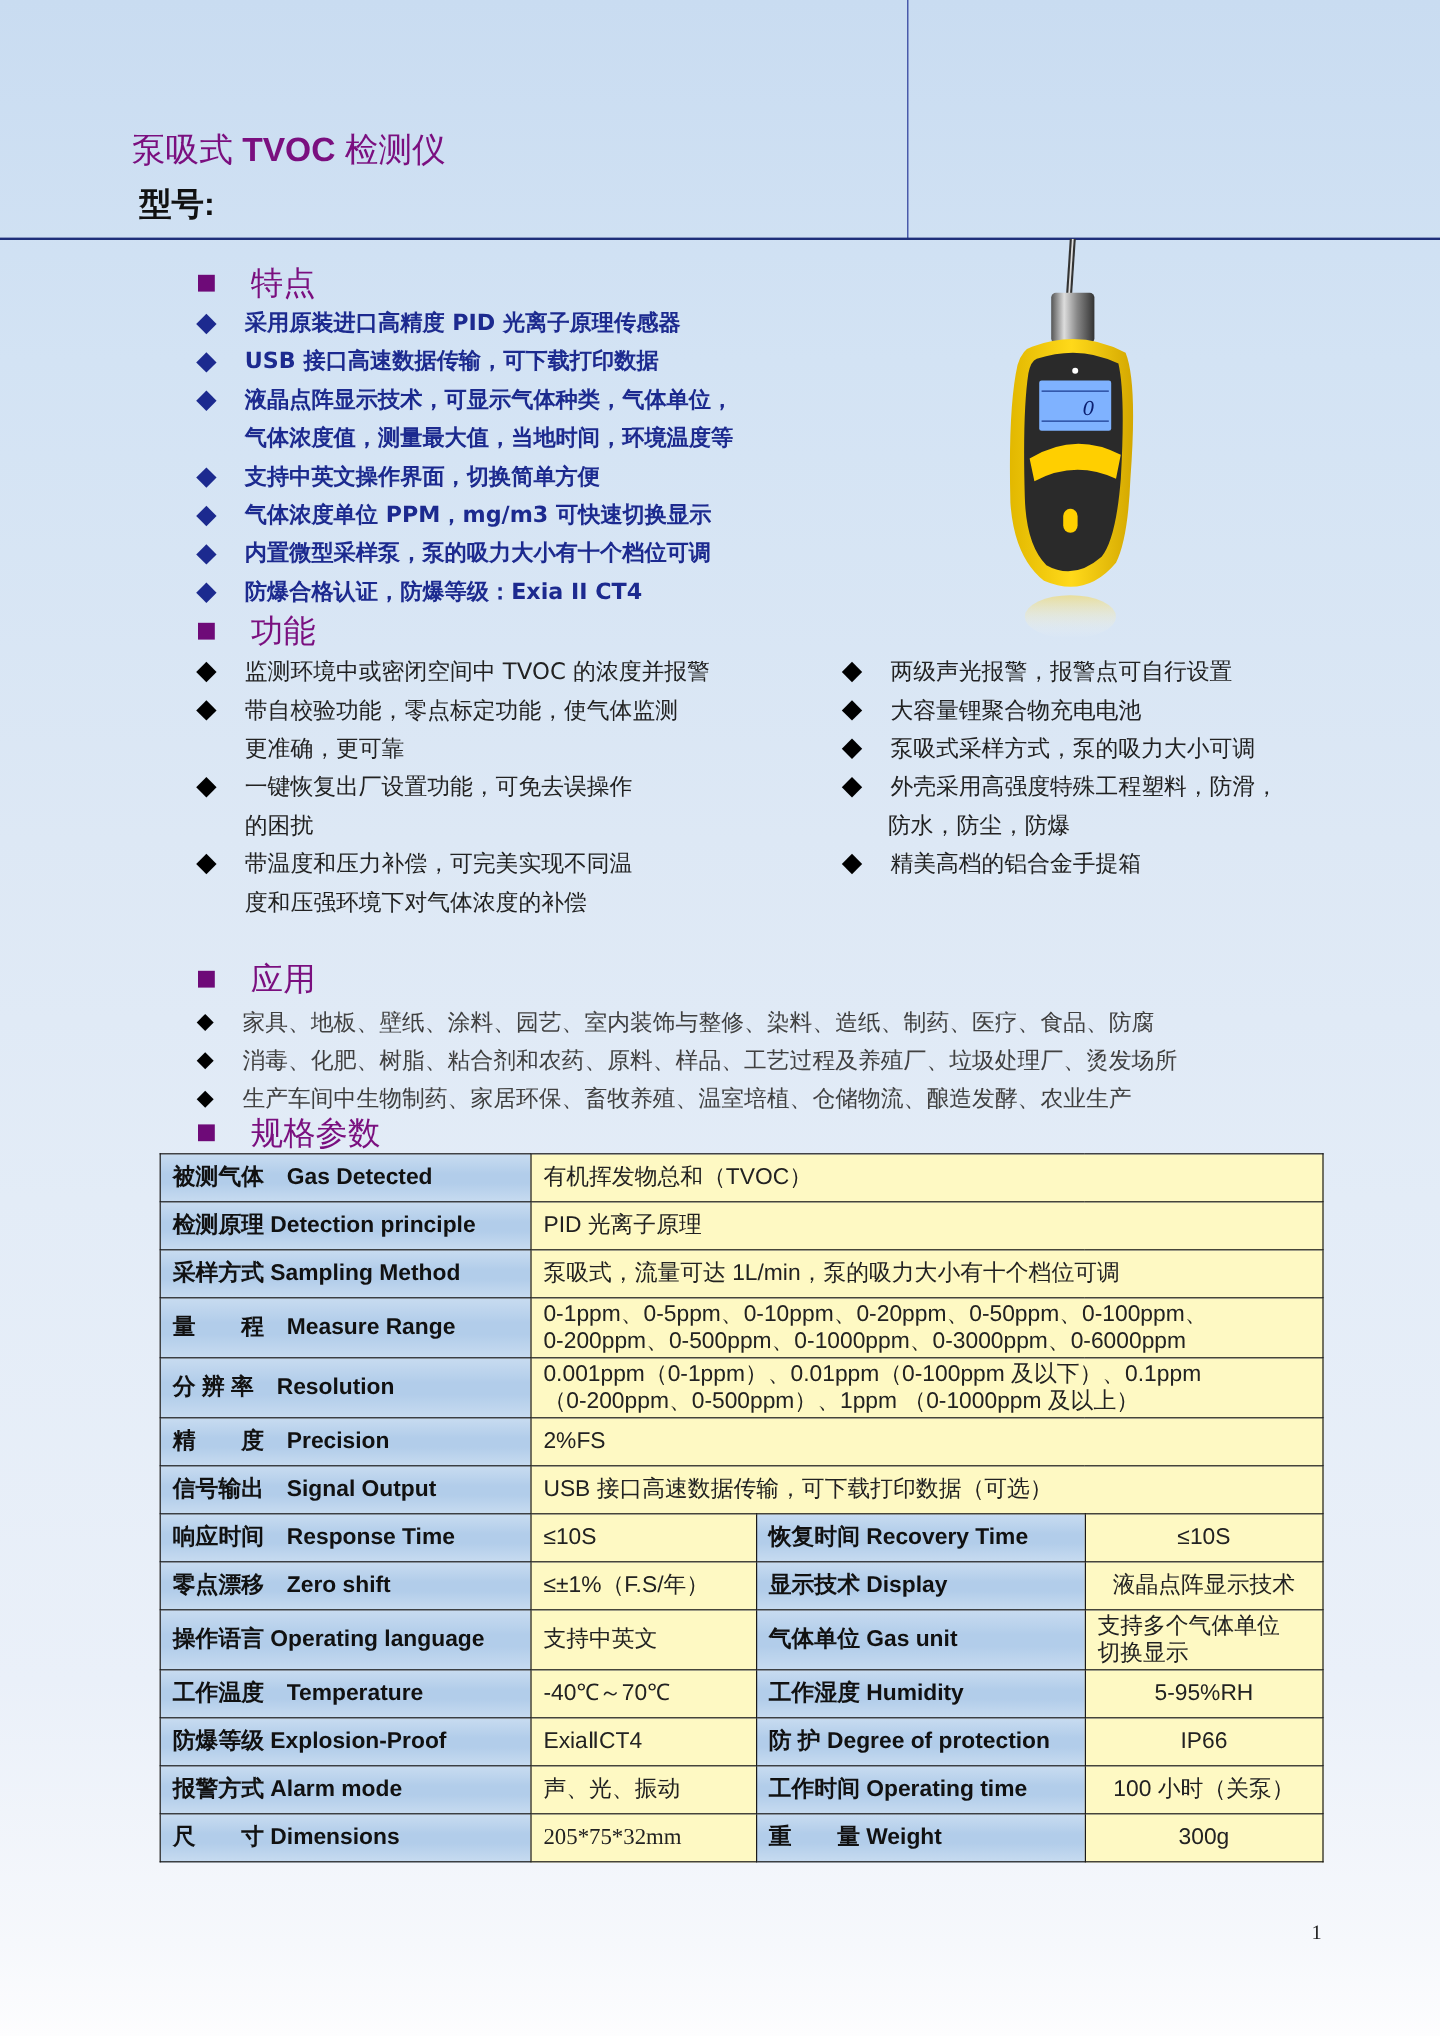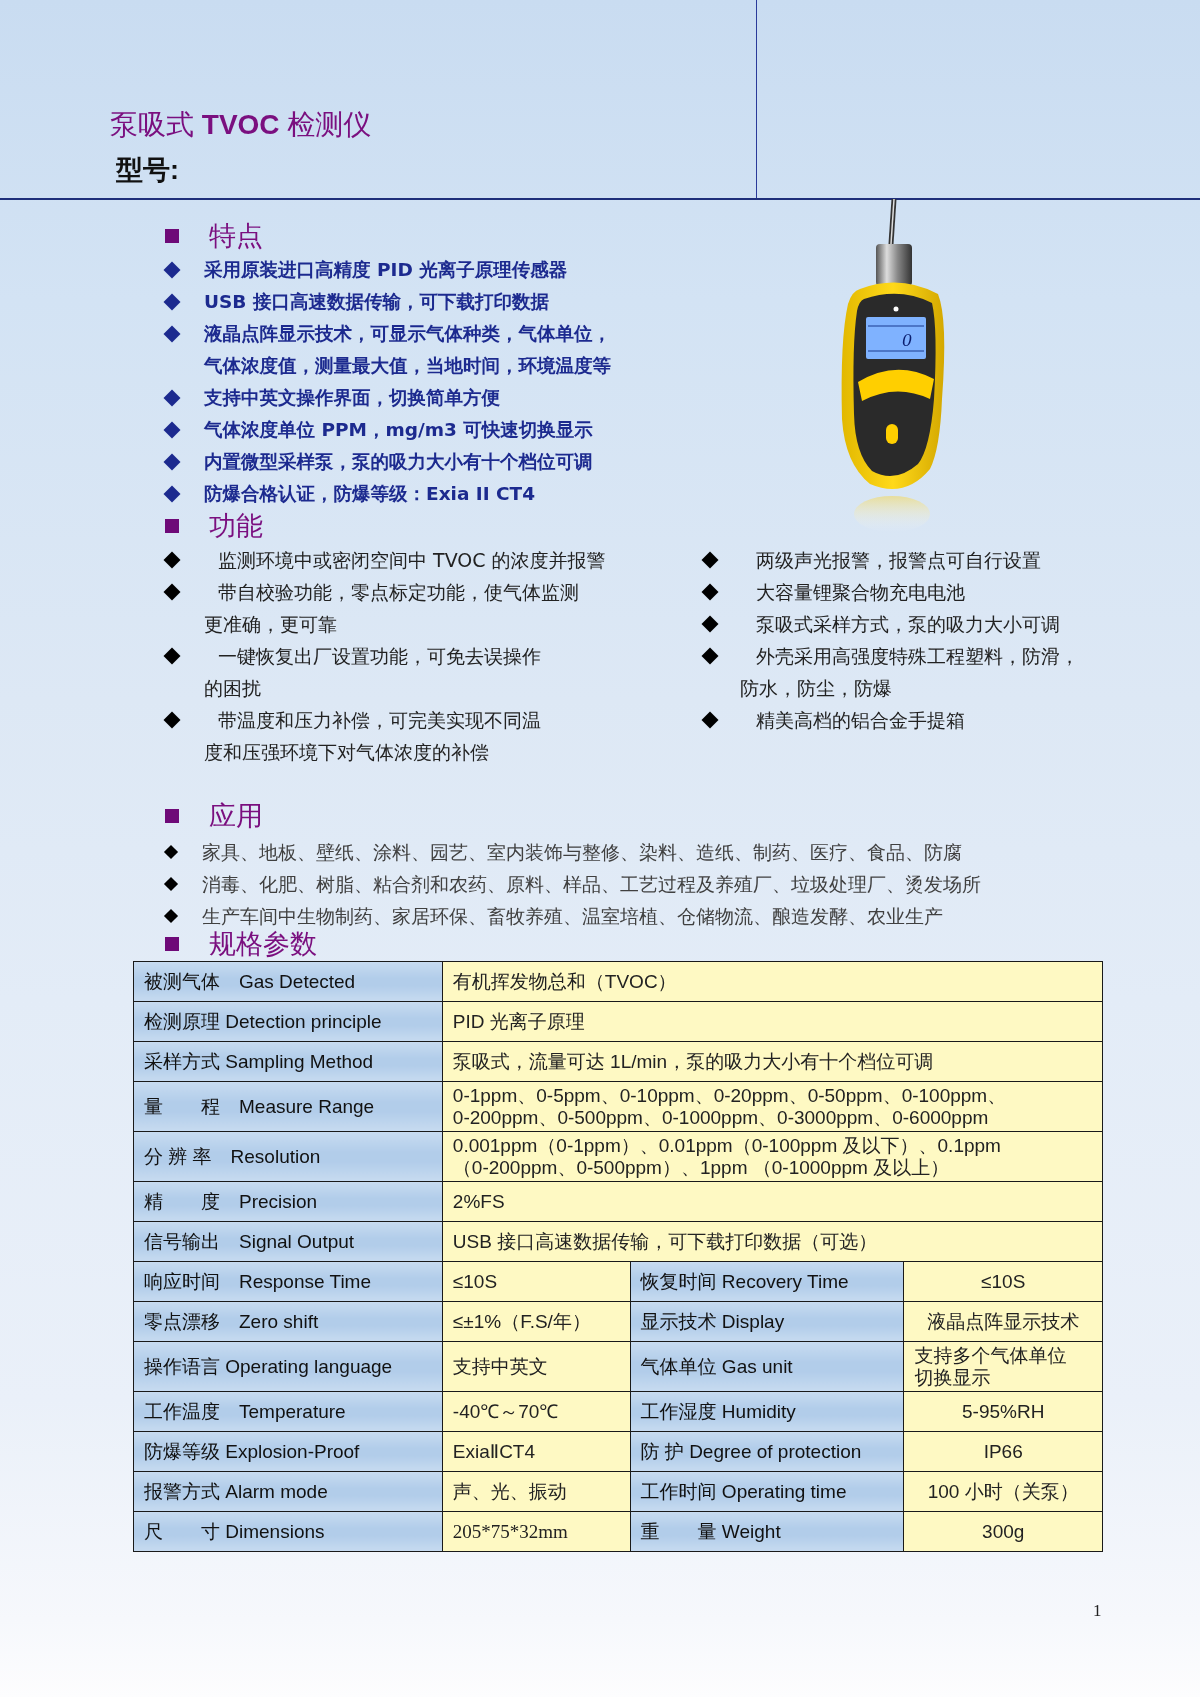--- a/index.html
+++ b/index.html
@@ -51,21 +51,21 @@
     margin: 0 26px 0 4px; flex: 0 0 auto;
   }
   .diam.blue { background: #1c2a8f; }
   .diam.black { background: #000; }
   .feat .cont { padding-left: 42px; }
   .func {
     position: absolute;
     font-size: 19px; color: #222; line-height: 32px;
     font-family: "DejaVu Sans", sans-serif;
   }
-  .func .row { display: flex; align-items: center; height: 32px; gap: 14px; }
+  .func .row { display: flex; align-items: center; height: 32px; }
   .func .cont { padding-left: 42px; }
   .apps {
     position: absolute; left: 160px; top: 836px;
     font-size: 19px; color: #404040; line-height: 32px;
     font-family: "DejaVu Sans", sans-serif;
   }
   .apps .row { display: flex; align-items: center; height: 32px; }
   .apps .diam { width: 10px; height: 10px; margin: 0 26px 0 6px; }
 
   
@@ -76,21 +76,21 @@
     font-size: 19px; color: #111;
   }
   .spec td {
     border: 1.5px solid #1a1a1a;
     padding: 0 10px;
     vertical-align: middle;
     line-height: 22px;
   }
   .spec td.lbl {
     background: linear-gradient(to bottom, #c7dbf0 0%, #b2cdea 40%, #b2cdea 60%, #c7dbf0 100%);
-    font-weight: normal; white-space: nowrap;
+    font-weight: bold; white-space: nowrap;
   }
   .spec td.val { background: #fef9c3; color: #222; }
   .spec td.center { text-align: center; }
   .spec td.serif { font-family: "Liberation Serif", serif; }
   .page-num {
     position: absolute; left: 1093px; top: 1601px;
     font-family: "Liberation Serif", serif; font-size: 17px; color: #222;
   }
 
   

